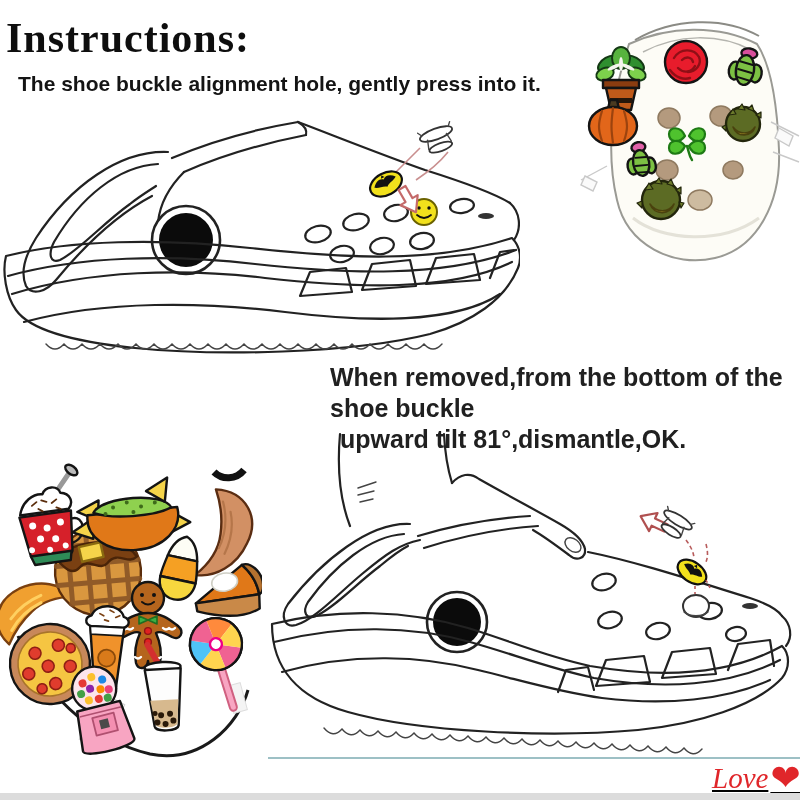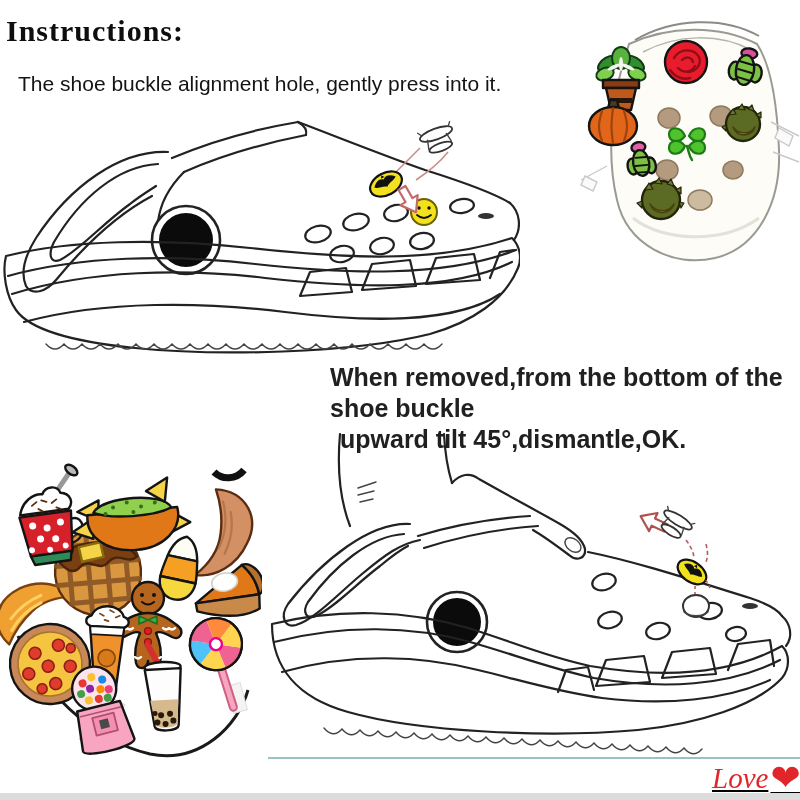--- a/index.html
+++ b/index.html
@@ -1,21 +1,21 @@
 <!DOCTYPE html>
 <html><head>
 <meta charset="utf-8">
 <style>
   html,body{margin:0;padding:0;background:#fff;}
   #stage{position:relative;width:800px;height:800px;background:#ffffff;overflow:hidden;
          font-family:"Liberation Sans",sans-serif;}
   .abs{position:absolute;}
   .title{left:6px;top:14px;font-family:"Liberation Serif",serif;font-weight:700;
-         font-size:30px;color:#0e0e0e;letter-spacing:1px;}
-  .subtitle{left:18px;top:72px;font-weight:400;font-size:21px;color:#141414;}
+         font-size:42px;color:#0e0e0e;letter-spacing:1px;}
+  .subtitle{left:18px;top:72px;font-weight:700;font-size:21px;color:#141414;}
   .note{left:330px;top:362px;width:470px;font-weight:700;font-size:25px;color:#202020;line-height:31px;}
   .note .l2{padding-left:10px;display:block;}
   .teal-line{left:268px;top:757px;width:532px;height:2px;background:#9dc0c5;}
   .bottom-strip{left:0;top:793px;width:800px;height:7px;background:#dcdcdc;}
   .love{left:712px;top:760px;display:flex;align-items:center;gap:2px;text-decoration:underline;}
   .love .word{font-family:"Liberation Serif",serif;font-style:italic;font-size:29px;color:#e0262a;}
   .love .heart{font-size:36px;color:#e0262a;line-height:1;}
   svg{display:block;}
   .ln{fill:none;stroke:#222;stroke-width:2.2;stroke-linecap:round;stroke-linejoin:round;}
   .lnthin{fill:none;stroke:#444;stroke-width:1.4;stroke-linecap:round;}
@@ -192,21 +192,21 @@
       <circle r="19" fill="#5c6b24" stroke="#23260c"></circle>
       <g fill="#6d7c2c" stroke="#23260c" stroke-width="1.2">
         <path d="M-16,-10 l4,-7 l4,6 z M-6,-17 l4,-5 l3,6 z M6,-16 l4,-5 l3,7 z M15,-10 l5,-3 l0,7 z M-19,1 l-5,2 l5,5 z M18,2 l5,1 l-3,5 z"></path>
       </g>
       <path d="M-11,4 C-5,13 8,13 13,4 C10,15 -7,16 -11,4 Z" fill="#e8c43a" stroke="#4a420e" stroke-width="1.6"></path>
     </g>
   </svg>
 
   <div class="abs note">
     <span>When removed,from the bottom of the shoe buckle</span>
-    <span class="l2">upward tilt 45°,dismantle,OK.</span>
+    <span class="l2">upward tilt 81°,dismantle,OK.</span>
   </div>
 
   <svg class="abs" style="left:0;top:458px" width="262" height="325" viewBox="0 0 262 325">
 
     <g>
       <path d="M214,14 C222,22 236,22 244,12" stroke="#111" stroke-width="7" fill="none"></path>
       <path d="M18,178 C40,230 90,282 150,296 C200,306 238,268 248,232" stroke="#1a1a1a" stroke-width="3" fill="none"></path>
       <g transform="translate(102,264) rotate(28)">
         <rect x="-12" y="-26" width="24" height="52" fill="#fff" stroke="#cfcfcf"></rect>
         <g stroke="#666" stroke-width="1.4">

